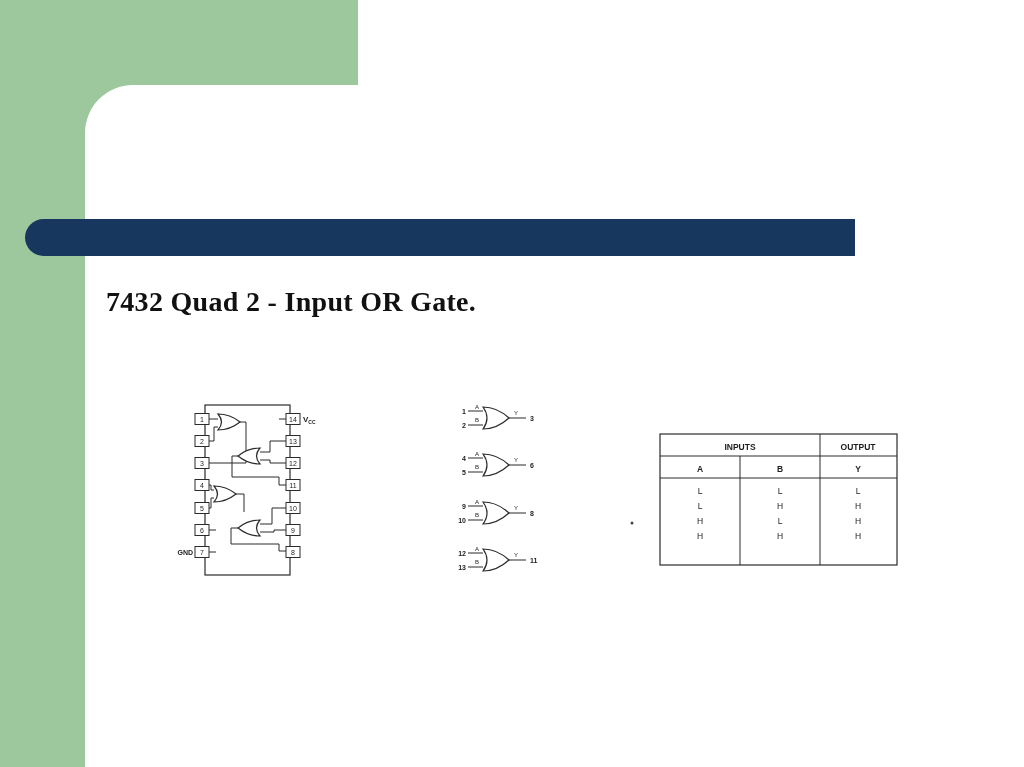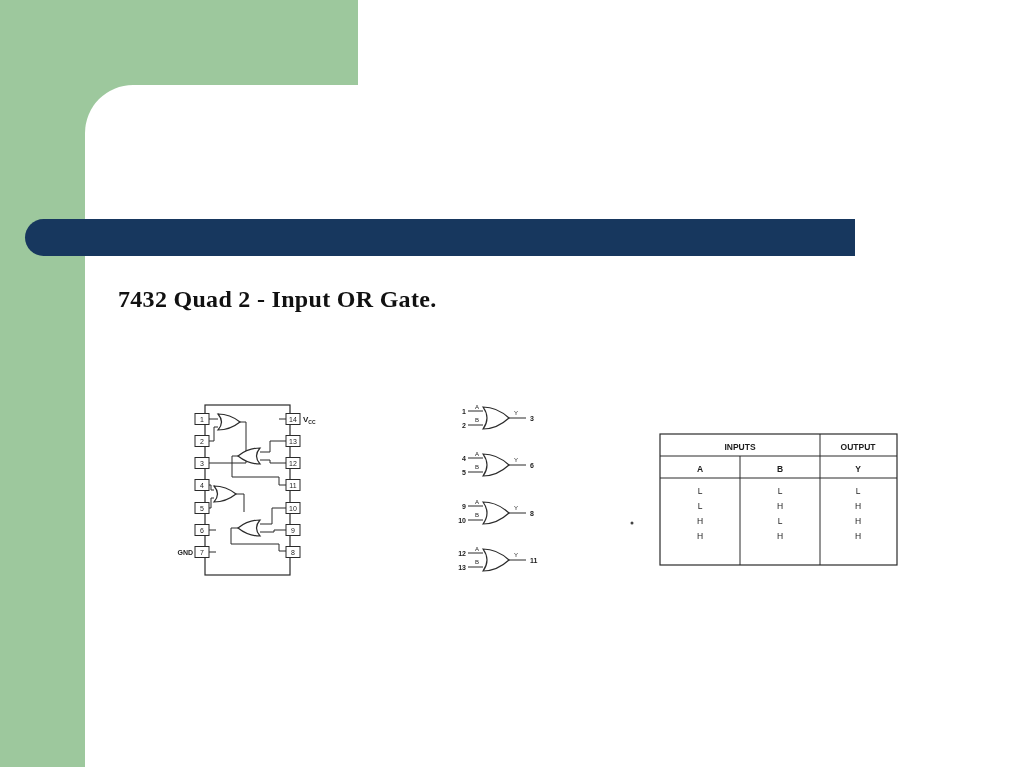--- a/index.html
+++ b/index.html
@@ -7,22 +7,22 @@
   body { position:relative; background:#ffffff; overflow:hidden; font-family:"Liberation Sans", sans-serif; }
 
   .green-left  { position:absolute; left:0; top:0; width:85px; height:767px; background:#9dc89d; }
   .green-top   { position:absolute; left:0; top:0; width:358px; height:86px; background:#9dc89d; }
   .corner-patch{ position:absolute; left:85px; top:85px; width:60px; height:60px; background:#9dc89d; }
   .content     { position:absolute; left:85px; top:85px; right:0; bottom:0; background:#ffffff; border-top-left-radius:48px; }
 
   .navy-bar { position:absolute; left:25px; top:219px; width:830px; height:37px;
               background:#17375e; border-radius:19px 0 0 19px; }
 
-  .slide-title { position:absolute; left:118px; top:286px; font-family:"Liberation Serif", serif;
-                 font-weight:bold; font-size:24px; color:#111; letter-spacing:0.3px; }
+  .slide-title { position:absolute; left:106px; top:286px; font-family:"Liberation Serif", serif;
+                 font-weight:bold; font-size:28px; color:#111; letter-spacing:0.3px; }
 
   .figure { position:absolute; left:100px; top:372px; }
 
   .ink      { stroke:#2b2b2b; fill:none; stroke-width:1.2; }
   .ink-thin { stroke:#2b2b2b; fill:none; stroke-width:1; }
   .gate     { stroke:#2b2b2b; fill:#ffffff; stroke-width:1.2; }
   .pinbox   { stroke:#2b2b2b; fill:#ffffff; stroke-width:1; }
   .figure text { font-family:"Liberation Sans", sans-serif; fill:#1c1c1c; }
   .b { font-weight:bold; }
 </style>

